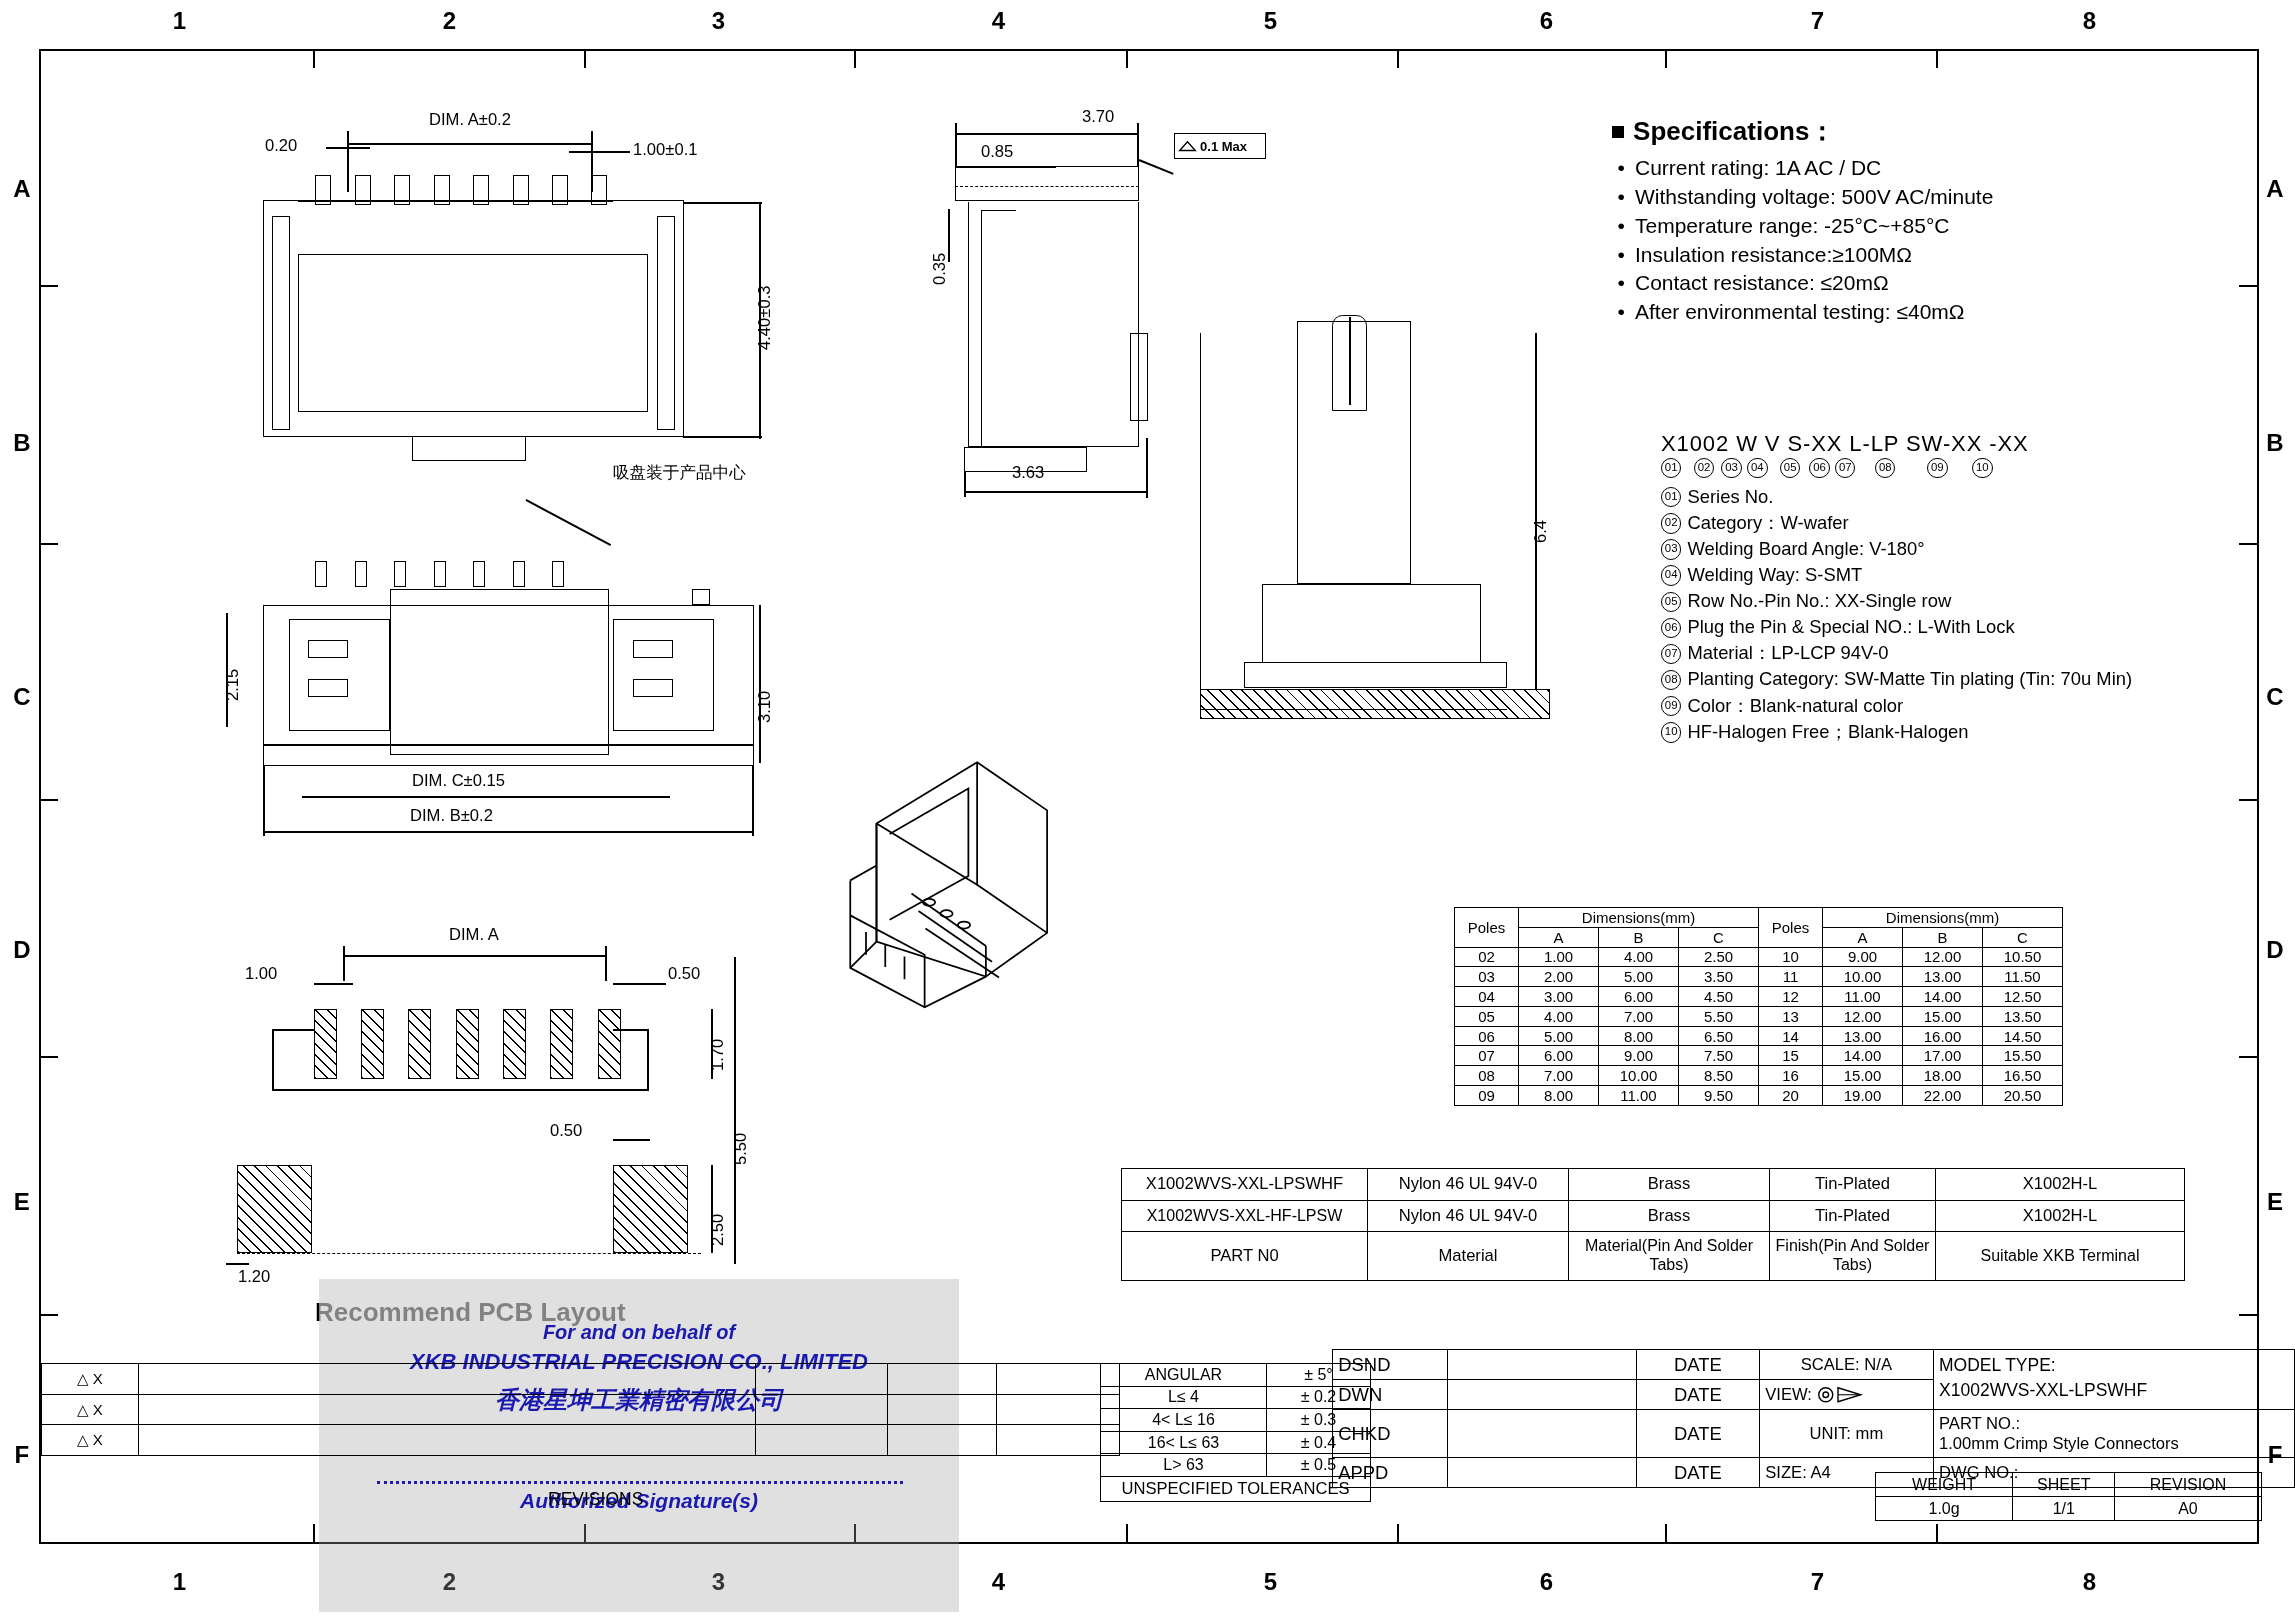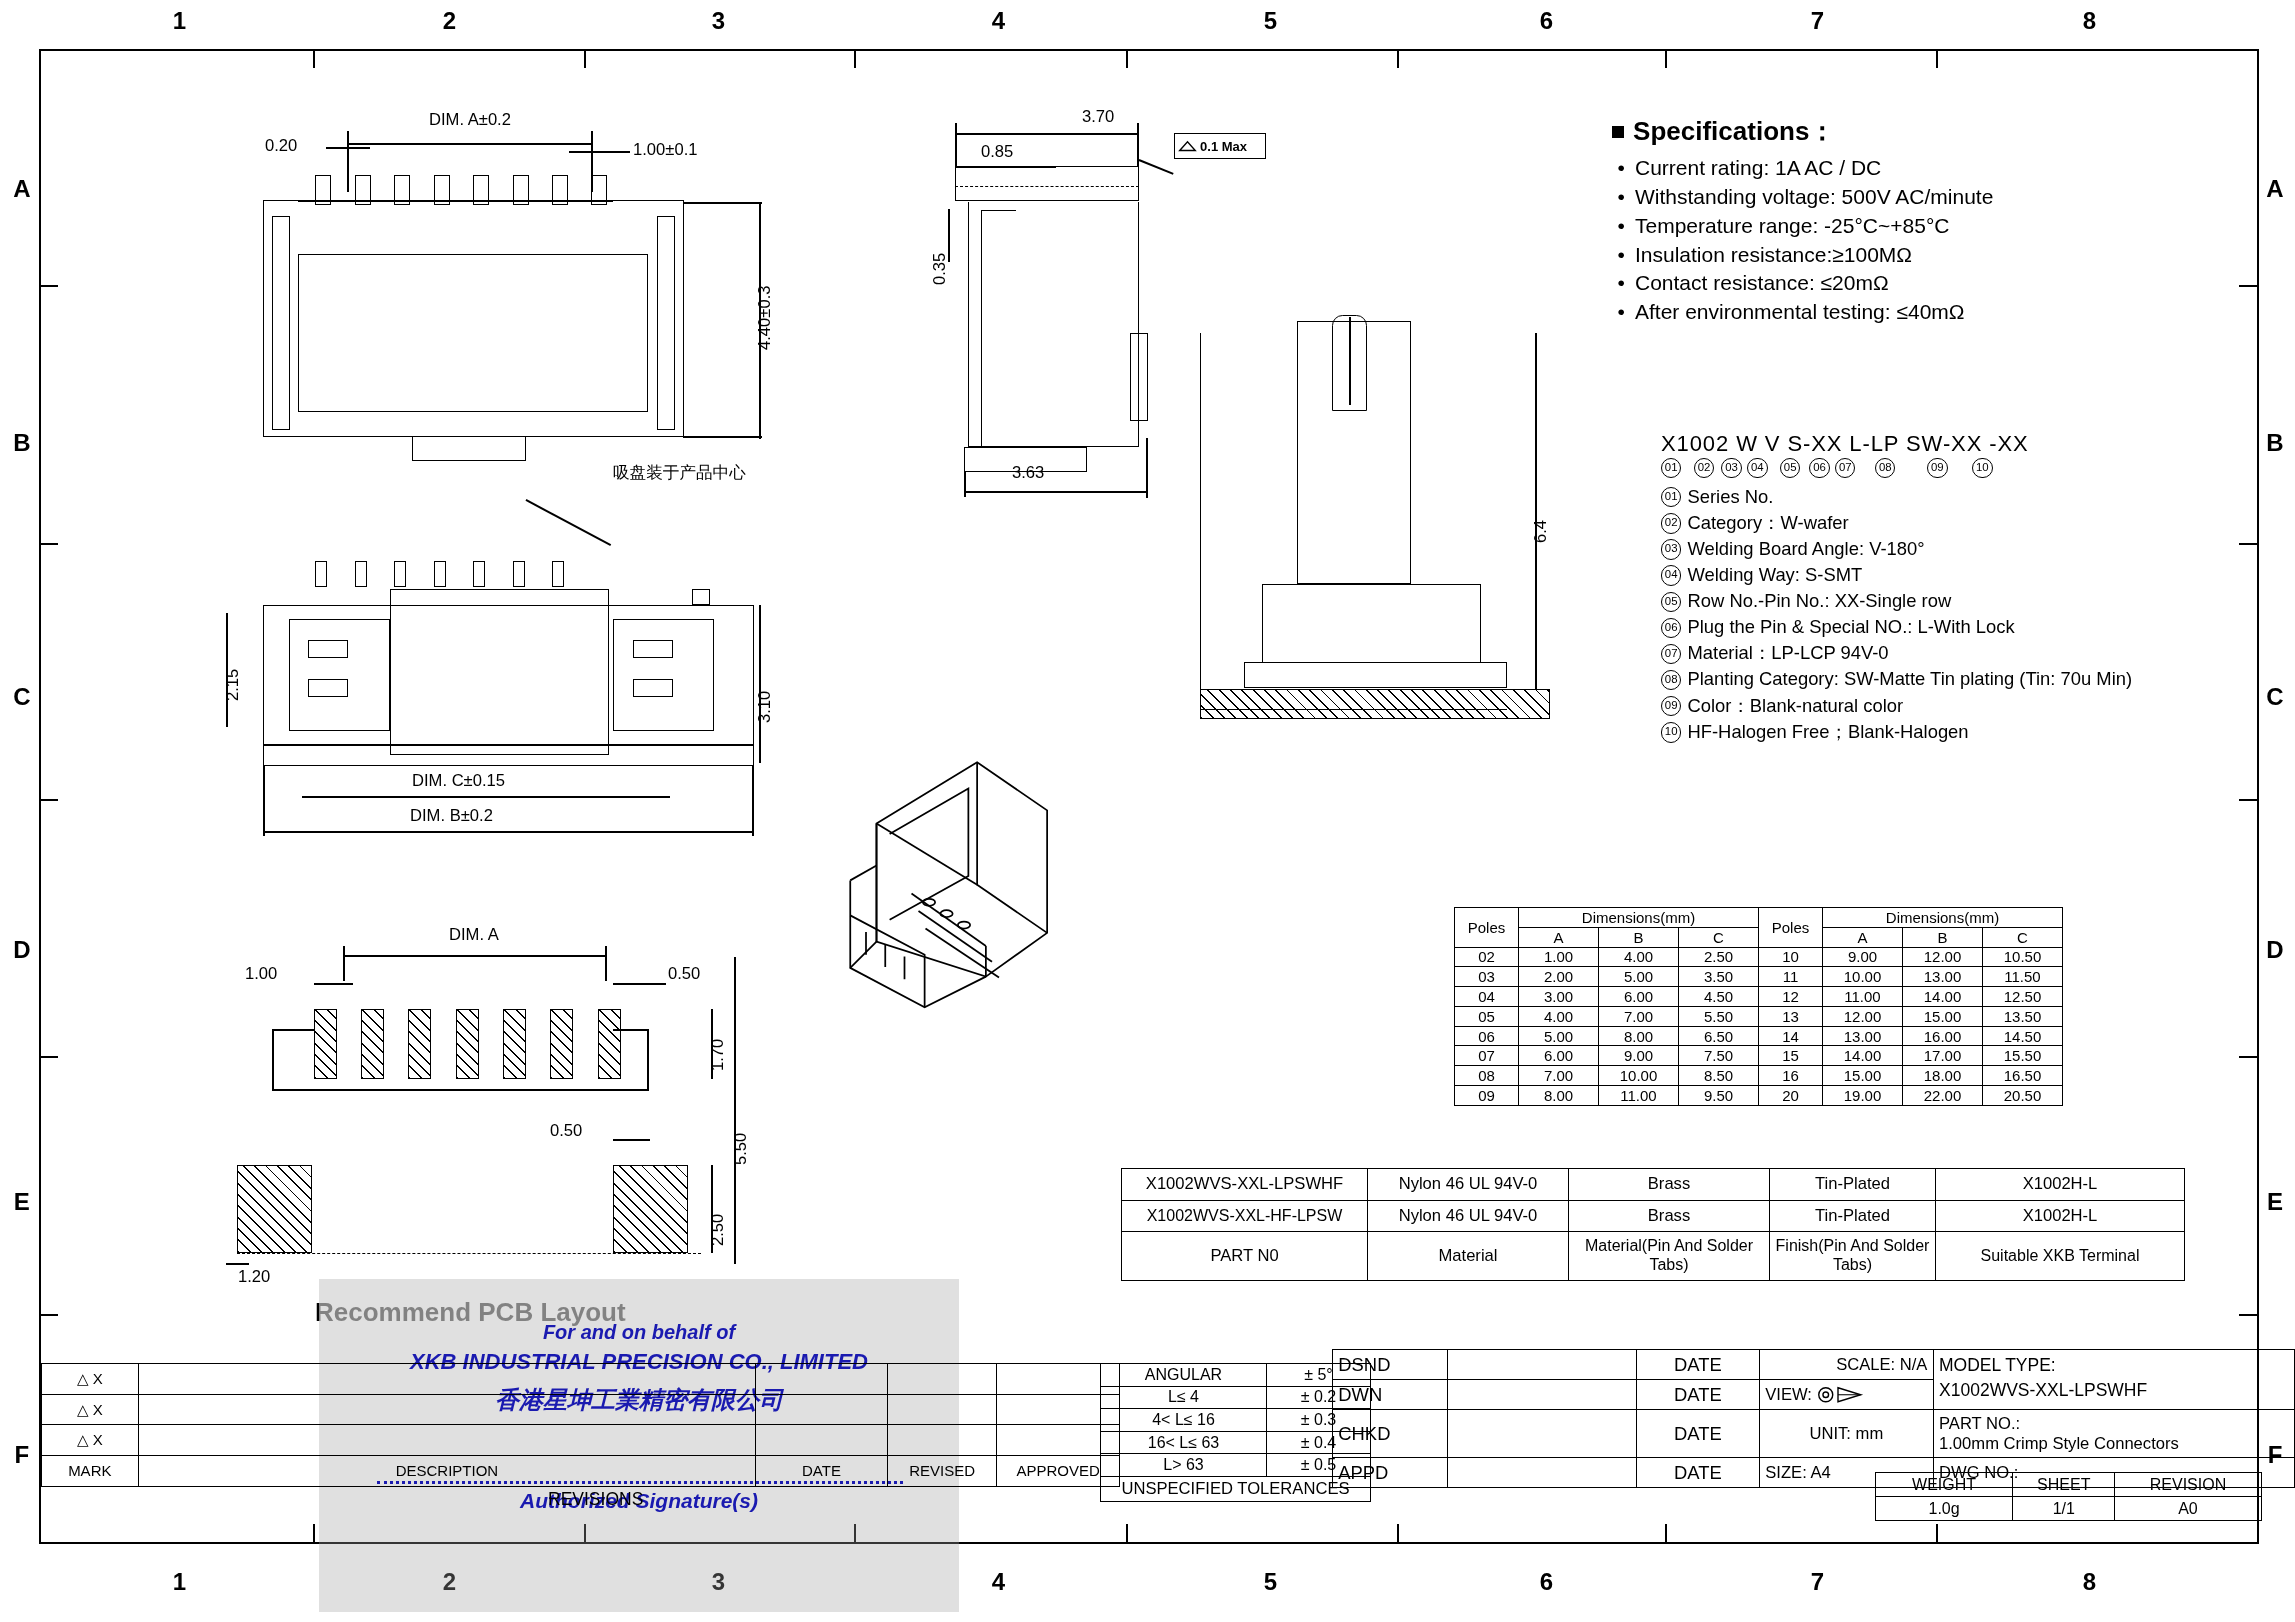--- a/index.html
+++ b/index.html
@@ -525,27 +525,20 @@
           <td></td>
           <td></td>
     </tr>
     <tr>
       <td>△ X</td>
           <td></td>
           <td></td>
           <td></td>
           <td></td>
     </tr>
-    <tr>
-      <td>MARK</td>
-      <td>DESCRIPTION</td>
-      <td>DATE</td>
-      <td>REVISED</td>
-      <td>APPROVED</td>
-    </tr>
   </tbody>
     </table>
   <div class="abs" style="left:548px;top:1489px;font-size:17.5px;">REVISIONS</div>
 
   <table class="abs" id="toltable">
     <tbody>
         <tr>
           <td style="width:158px;">ANGULAR</td>
           <td style="width:96px;">± 5°</td>
         </tr>
@@ -570,21 +563,21 @@
         </tr>
   </tbody>
     </table>
 
   <table class="abs" id="titleblock">
     <tbody>
         <tr>
       <td style="width:105px;text-align:left;">DSND</td>
       <td style="width:184px;"></td>
       <td style="width:114px;">DATE</td>
-      <td style="width:166px;text-align:right;font-size:16.6px;">SCALE: N/A</td>
+      <td style="width:166px;text-align:center;font-size:16.6px;">SCALE: N/A</td>
       <td rowspan="2" style="width:359px;text-align:left;vertical-align:top;font-size:17.5px;padding-top:5.3px;">
         <div>MODEL TYPE:</div>
         <div style="margin-top:3.5px;">X1002WVS-XXL-LPSWHF</div>
       </td>
     </tr>
     <tr>
       <td style="text-align:left;">DWN</td>
       <td></td>
       <td>DATE</td>
       <td style="text-align:left;font-size:16.6px;">

